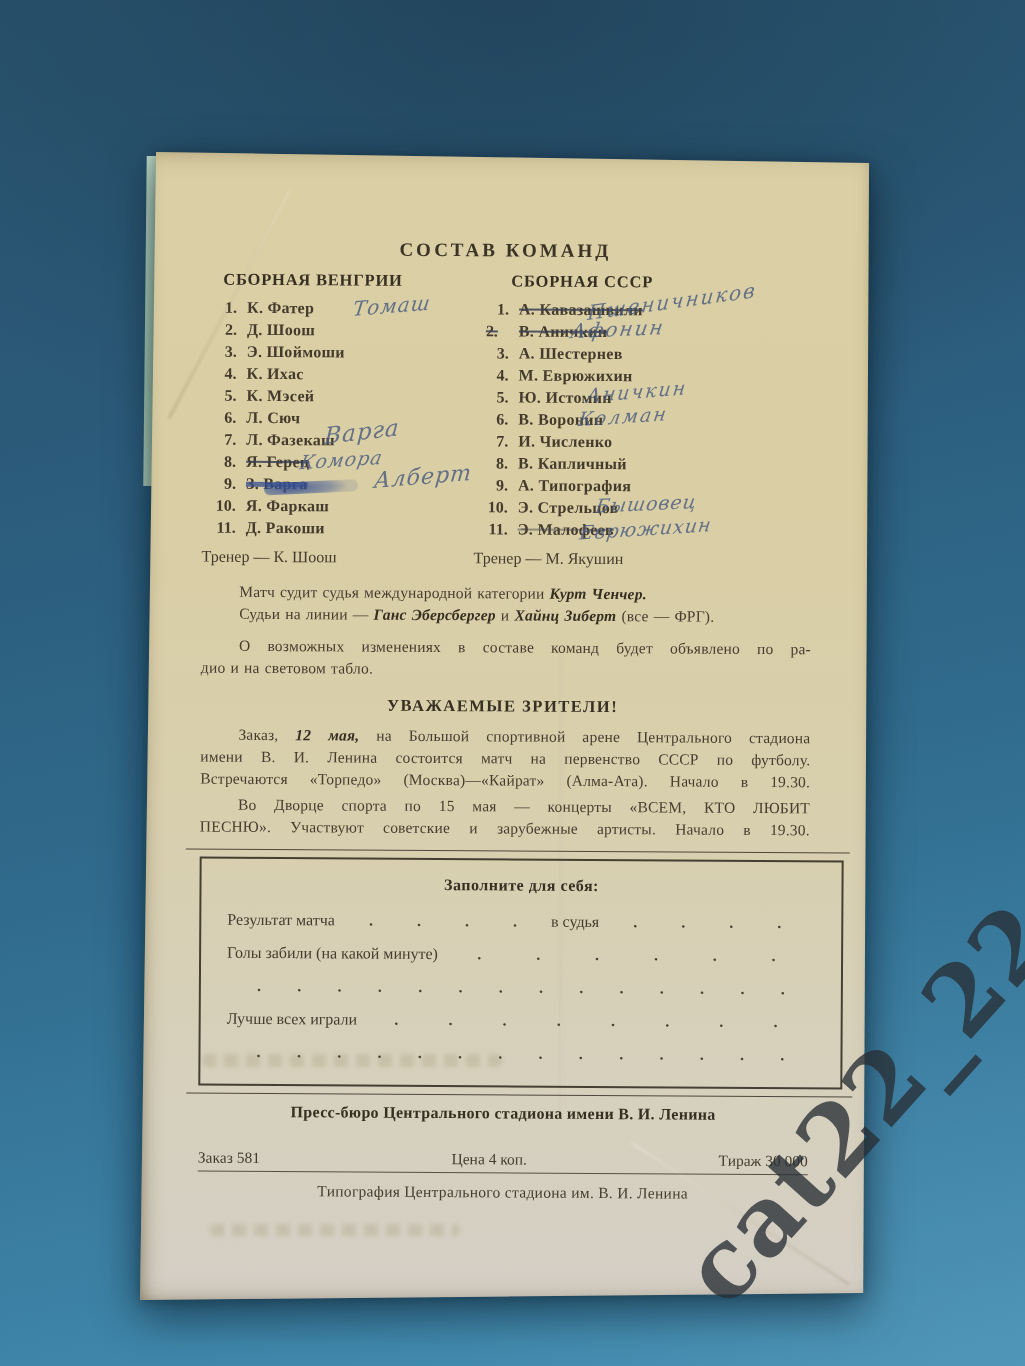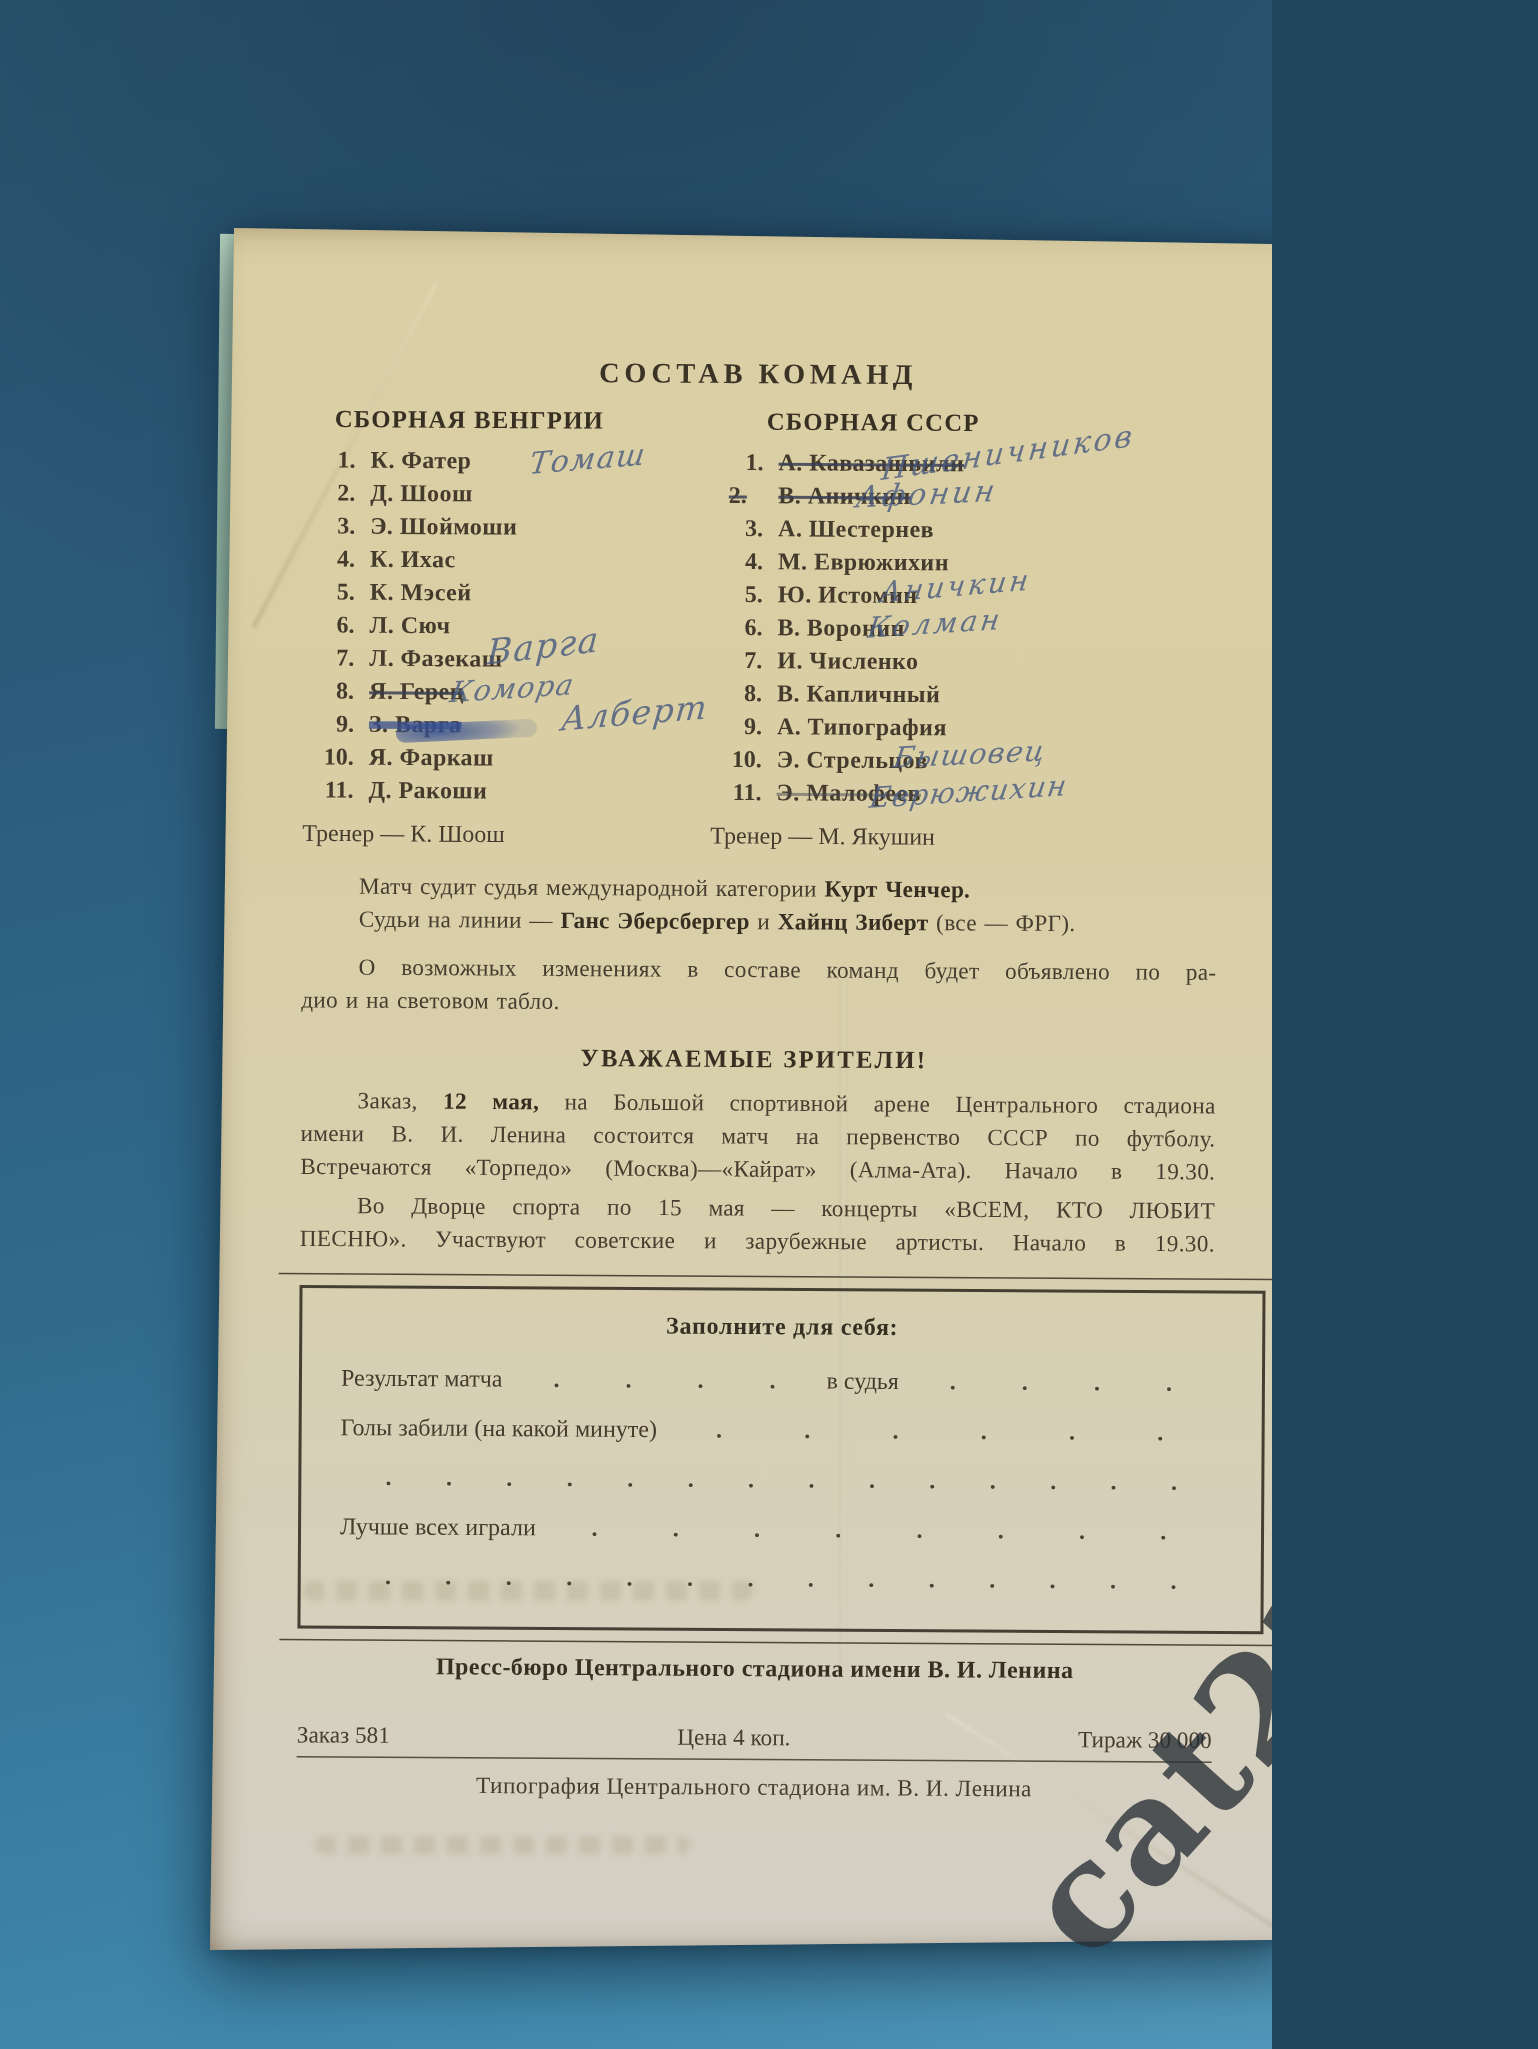--- a/index.html
+++ b/index.html
@@ -1,16 +1,16 @@
 <!DOCTYPE html>
 <html><head>
 <meta charset="utf-8">
 <style>
   html,body{margin:0;padding:0;background:#20475e;}
-  .stage{position:relative;width:848px;height:1366px;overflow:hidden;
+  .stage{position:relative;width:1025px;height:1366px;overflow:hidden;
     background:linear-gradient(168deg,#29536f 0%,#2b5a79 28%,#306b8d 58%,#3f86aa 88%,#4690b4 100%);
     font-family:"Liberation Serif",serif;}
   .stage::before{content:"";position:absolute;inset:0;
     background:radial-gradient(120% 60% at 50% 0%,rgba(0,0,0,.18),rgba(0,0,0,0) 60%),
                radial-gradient(80% 50% at 100% 100%,rgba(255,255,255,.06),rgba(0,0,0,0) 70%);
     pointer-events:none;}
   .under-page{position:absolute;left:145px;top:156px;width:18px;height:330px;
     background:linear-gradient(180deg,#bedcc6,#a9cfb6 70%,#b7d6c0);transform:rotate(.6deg);}
   .paper-wrap{position:absolute;left:140px;top:152px;width:732px;height:1148px;
     filter:drop-shadow(0 14px 22px rgba(5,20,32,.5)) drop-shadow(0 2px 6px rgba(5,20,32,.35));}
@@ -62,21 +62,21 @@
   .h-su6{left:104px;top:-4px;font-size:19px;transform:rotate(-4deg) skewX(-12deg);letter-spacing:2px;}
   .h-su10{left:122px;top:-5px;font-size:19px;transform:rotate(-3deg) skewX(-12deg);}
   .h-su11{left:106px;top:-2px;font-size:19px;transform:rotate(-4deg) skewX(-12deg);}
   .blot{position:absolute;left:62px;top:8px;width:94px;height:12px;border-radius:7px;
     background:radial-gradient(60% 100% at 30% 50%,rgba(54,80,148,.85),rgba(54,80,148,.45) 70%,rgba(54,80,148,.15));
     transform:rotate(-3deg);filter:blur(.4px);}
   .para{padding:0 58px 0 64px;font-size:15.5px;line-height:22px;letter-spacing:.2px;word-spacing:1px;}
   .para .line{min-height:22px;}
   .para .indent{text-indent:38px;}
   .para .jline{text-align:justify;text-align-last:justify;}
-  .para b{color:#362e21;}
+  .para b{color:#362e21;font-style:italic;}
   .mt12{margin-top:12px;}.mt10{margin-top:10px;}.mt8{margin-top:8px;}.mt4{margin-top:4px;}
   .spectators{margin-top:14px;text-align:center;font-size:16.5px;font-weight:bold;
     letter-spacing:1.5px;color:#372f22;line-height:23px;}
   .fill-box{position:absolute;left:64px;top:706px;width:588px;border:2px solid rgba(44,38,28,.85);
     padding:12px 26px 16px;}
   .fill-box::before,.fill-box::after{content:"";position:absolute;height:0;
     border-top:1.5px solid rgba(44,38,28,.8);}
   .fill-box::before{top:-10px;left:-16px;right:-8px;}
   .fill-box::after{bottom:-10px;left:-14px;right:-12px;}
   .fill-title{text-align:center;font-weight:bold;font-size:16px;line-height:26px;

